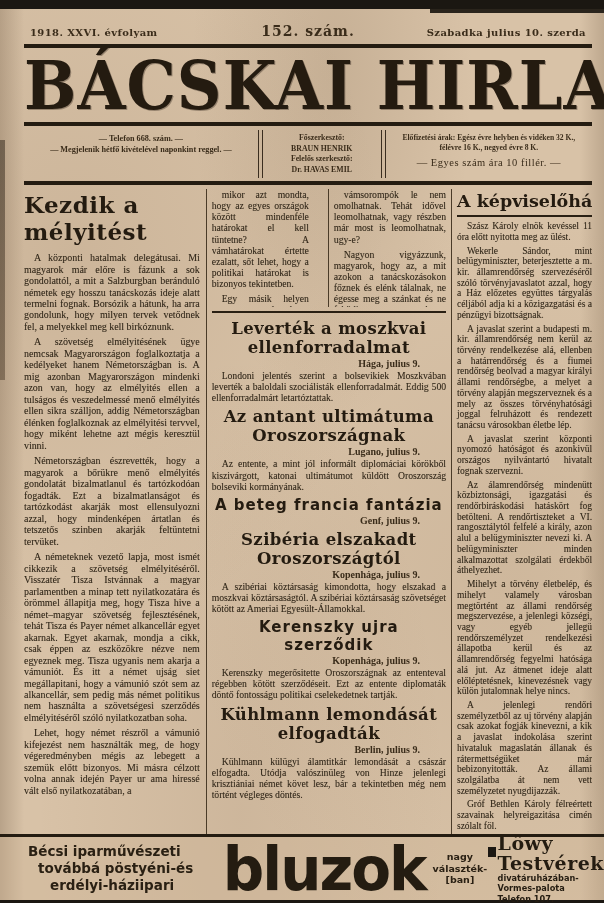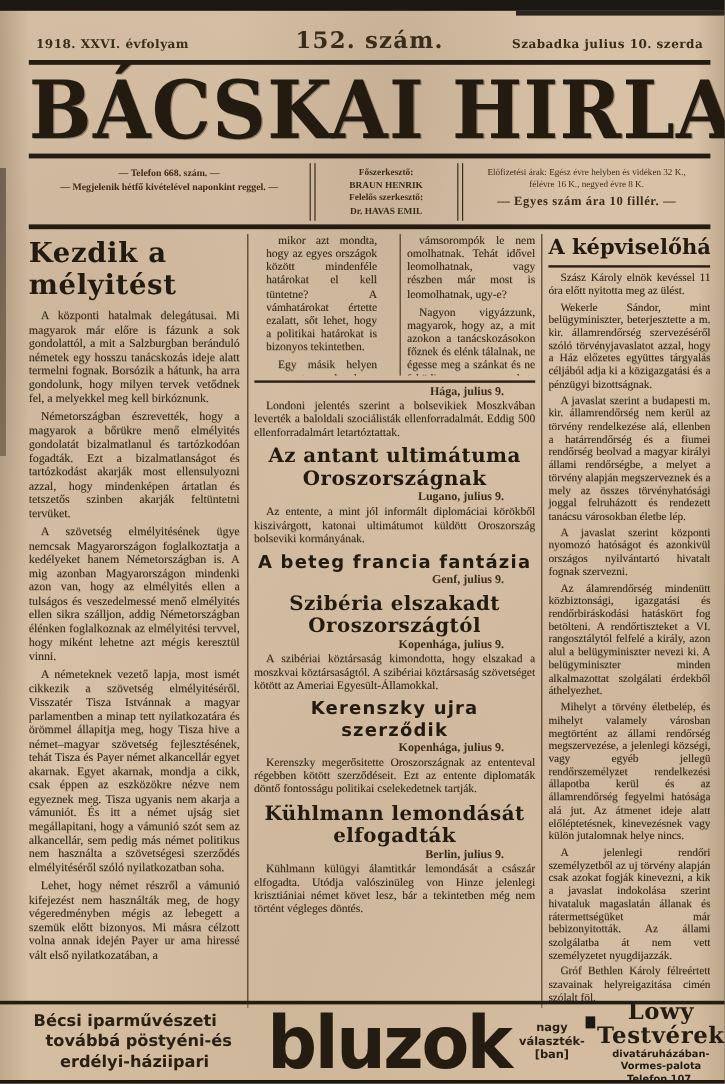--- a/index.html
+++ b/index.html
@@ -23,61 +23,61 @@
   .top-edge2{position:absolute;top:9px;left:430px;width:174px;height:4px;background:#2a241c;}
   .bottom-edge{position:absolute;bottom:0;left:0;width:604px;height:3px;background:#1b1712;}
   .left-tear{position:absolute;top:140px;left:0;width:5px;height:240px;background:linear-gradient(180deg,#3a2f22,#574633);opacity:.55;}
 
   .inner{position:absolute;top:9px;left:0;width:604px;height:891px;box-sizing:border-box;padding:10px 12px 0 24px;}
 
   
   .dateline-row{display:flex;align-items:baseline;font-size:10px;font-weight:bold;
     font-family:"DejaVu Serif", serif;letter-spacing:.4px;color:#3a2c1a;padding:4px 6px 5px 6px;}
   .dateline-row .vol{width:200px;text-align:left;}
-  .dateline-row .issue{flex:1;text-align:center;font-size:19px;letter-spacing:1px;}
+  .dateline-row .issue{flex:1;text-align:center;font-size:14px;letter-spacing:1px;}
   .dateline-row .date{width:200px;text-align:right;}
   .rule{background:#241c11;}
   .rule.thick{height:4px;}
   .masthead{
     margin:2px 0 0 0;text-align:center;
     font-family:"DejaVu Serif", serif;font-weight:bold;
     font-size:62px;line-height:72px;letter-spacing:1px;
     color:#241b10;transform:scaleY(1.08);transform-origin:center;
     text-shadow:1px 1px 0 rgba(36,27,16,.35);
     white-space:nowrap;
   }
   .infobar{display:flex;align-items:stretch;font-size:8.2px;line-height:1.35;
     text-align:center;color:#3a2c1a;margin-top:3px;}
   .infobar .cell{padding:4px 4px;box-sizing:border-box;}
   .infobar .cell.l{width:238px;font-weight:bold;}
   .infobar .cell.c{width:120px;font-weight:bold;font-size:7.8px;}
   .infobar .cell.r{width:210px;}
-  .infobar .cell.r .big{font-weight:bold;font-size:10.5px;letter-spacing:.5px;margin-top:2px;}
-  .infobar .cell.r .first{font-weight:normal;font-size:7.6px;}
+  .infobar .cell.r .big{font-weight:normal;font-size:10.5px;letter-spacing:.5px;margin-top:2px;}
+  .infobar .cell.r .first{font-weight:bold;font-size:7.6px;}
   .vsep{width:3px;border-left:1px solid #3a2d1f;border-right:1px solid #3a2d1f;margin:1px 0;}
   .hdr-rule-bottom{margin-top:2px;}
 
   
   main{display:flex;margin-top:4px;height:645px;overflow:hidden;}
   .col{box-sizing:border-box;overflow:hidden;}
   .col1{width:184px;padding:2px 6px 0 0;border-right:1px solid #4a3b28;}
   .col2{width:247px;padding:0 5px;border-right:1px solid #4a3b28;}
   .col3{width:141px;padding:2px 0 0 5px;}
 
   .lead-headline{
     font-family:"DejaVu Serif", serif;font-weight:bold;font-size:23px;
     margin:0 0 7px 0;color:#241b10;letter-spacing:.5px;
   }
   .body-p{font-size:9.9px;line-height:1.16;text-align:justify;margin:0 0 4px 0;
     text-indent:10px;color:#32281a;text-shadow:.3px .3px 0 rgba(40,30,18,.30);}
   .col3 .body-p{font-size:9.4px;line-height:1.14;margin-bottom:3px;}
 
   .subcols{display:flex;}
   .subcol{width:50%;box-sizing:border-box;overflow:hidden;height:118px;}
-  .subcol.a{padding-right:19px;border-right:1px solid #4a3b28;margin-left:10px;}
+  .subcol.a{padding-right:19px;border-right:1px solid #4a3b28;}
   .subcol.b{padding-left:5px;}
   .subcol .body-p{font-size:9.6px;}
 
   .news-section{border-top:2px solid #2a2013;margin-top:4px;padding-top:2px;}
   .news-item{margin-bottom:3px;}
   .news-headline{font-family:"DejaVu Serif", serif;font-weight:bold;text-align:center;
     font-size:16.5px;margin:4px 0 1px 0;color:#241b10;letter-spacing:.4px;}
   .news-headline.sans{font-family:"DejaVu Sans", sans-serif;font-size:15px;letter-spacing:1px;}
   .news-dateline{text-align:right;font-size:10px;font-weight:bold;padding-right:26px;color:#3a2c1a;}
   .news-body{font-size:9.6px;line-height:1.16;text-align:justify;margin:1px 0 0 0;
@@ -93,21 +93,21 @@
   footer.ad{position:absolute;left:0;bottom:3px;width:604px;height:66px;box-sizing:border-box;
     border-top:3px solid #241c11;display:flex;align-items:center;
     background:rgba(205,180,150,.35);font-family:"DejaVu Sans", sans-serif;}
   .ad-left{width:190px;padding-left:28px;font-weight:bold;font-size:13.5px;line-height:1.25;color:#2a2013;}
   .ad-left .l2{margin-left:10px;}
   .ad-left .l3{margin-left:22px;}
   .ad-product{width:218px;text-align:center;font-weight:bold;font-size:58px;line-height:58px;
     letter-spacing:-2px;color:#241c11;transform:scaleY(1.05);}
   .ad-qty{width:56px;text-align:center;font-weight:bold;font-size:9.5px;line-height:1.25;color:#2a2013;}
   .ad-mark{width:8px;height:10px;background:#1b1712;margin:-34px 2px 0 0;}
-  .ad-store{flex:1;text-align:center;color:#241c11;}
+  .ad-store{flex:1;text-align:left;color:#241c11;}
   .ad-store .name{font-family:"DejaVu Serif", serif;font-weight:bold;font-size:19px;line-height:20px;letter-spacing:.5px;}
   .ad-store .sub{font-size:8.2px;font-weight:bold;line-height:1.3;}
 </style>
 </head>
 <body>
 
 <div class="scan">
   <div class="top-edge"></div>
   <div class="top-edge2"></div>
   <div class="bottom-edge"></div>
@@ -144,40 +144,41 @@
         </div>
       </div>
       <div class="rule thick hdr-rule-bottom"></div>
     </header>
 
     <main>
 
       <div class="col col1">
         <h2 class="lead-headline">Kezdik a mélyitést</h2>
         <p class="body-p">A központi hatalmak delegátusai. Mi magyarok már előre is fázunk a sok gondolattól, a mit a Salzburgban beránduló németek egy hosszu tanácskozás ideje alatt termelni fognak. Borsózik a hátunk, ha arra gondolunk, hogy milyen tervek vetődnek fel, a melyekkel meg kell birkóznunk.</p>
+        <p class="body-p">A szövetség elmélyitésének ügye nemcsak Magyarországon foglalkoztatja a kedélyeket hanem Németországban is. A mig azonban Magyarországon mindenki azon van, hogy az elmélyités ellen a tulságos és veszedelmessé menő elmélyités ellen sikra szálljon, addig Németországban élénken foglalkoznak az elmélyitési tervvel, hogy miként lehetne azt mégis keresztül vinni.</p>
         <p class="body-p">Németországban észrevették, hogy a magyarok a bőrükre menő elmélyités gondolatát bizalmatlanul és tartózkodóan fogadták. Ezt a bizalmatlanságot és tartózkodást akarják most ellensulyozni azzal, hogy mindenképen ártatlan és tetszetős szinben akarják feltüntetni tervüket.</p>
-        <p class="body-p">A szövetség elmélyitésének ügye nemcsak Magyarországon foglalkoztatja a kedélyeket hanem Németországban is. A mig azonban Magyarországon mindenki azon van, hogy az elmélyités ellen a tulságos és veszedelmessé menő elmélyités ellen sikra szálljon, addig Németországban élénken foglalkoznak az elmélyitési tervvel, hogy miként lehetne azt mégis keresztül vinni.</p>
         <p class="body-p">A németeknek vezető lapja, most ismét cikkezik a szövetség elmélyitéséről. Visszatér Tisza Istvánnak a magyar parlamentben a minap tett nyilatkozatára és örömmel állapitja meg, hogy Tisza hive a német–magyar szövetség fejlesztésének, tehát Tisza és Payer német alkancellár egyet akarnak. Egyet akarnak, mondja a cikk, csak éppen az eszközökre nézve nem egyeznek meg. Tisza ugyanis nem akarja a vámuniót. És itt a német ujság siet megállapitani, hogy a vámunió szót sem az alkancellár, sem pedig más német politikus nem használta a szövetségesi szerződés elmélyitéséről szóló nyilatkozatban soha.</p>
         <p class="body-p">Lehet, hogy német részről a vámunió kifejezést nem használták meg, de hogy végeredményben mégis az lebegett a szemük előtt bizonyos. Mi másra célzott volna annak idején Payer ur ama hiressé vált első nyilatkozatában, a</p>
       </div>
 
       <div class="col col2">
         <div class="subcols">
           <div class="subcol a">
             <p class="body-p">mikor azt mondta, hogy az egyes országok között mindenféle határokat el kell tüntetne? A vámhatárokat értette ezalatt, sőt lehet, hogy a politikai határokat is bizonyos tekintetben.</p>
             <p class="body-p">Egy másik helyen meg azt mondta, hogy magától értetődik, hogy máról-holnapra az összes</p>
           </div>
           <div class="subcol b">
             <p class="body-p">vámsorompók le nem omolhatnak. Tehát idővel leomolhatnak, vagy részben már most is leomolhatnak, ugy-e?</p>
             <p class="body-p">Nagyon vigyázzunk, magyarok, hogy az, a mit azokon a tanácskozásokon főznek és elénk tálalnak, ne égesse meg a szánkat és ne feküdje meg a gyomrunkat.</p>
           </div>
         </div>
 
         <div class="news-section">
           <div class="news-item">
+            <h3 class="news-headline">Leverték a moszkvai ellenforradalmat</h3>
             <div class="news-dateline">Hága, julius 9.</div>
             <p class="news-body">Londoni jelentés szerint a bolsevikiek Moszkvában leverték a baloldali szociálisták ellenforradalmát. Eddig 500 ellenforradalmárt letartóztattak.</p>
           </div>
           <div class="news-item">
             <h3 class="news-headline">Az antant ultimátuma Oroszországnak</h3>
             <div class="news-dateline">Lugano, julius 9.</div>
             <p class="news-body">Az entente, a mint jól informált diplomáciai körökből kiszivárgott, katonai ultimátumot küldött Oroszország bolseviki kormányának.</p>
           </div>
           <div class="news-item">
             <h3 class="news-headline sans">A beteg francia fantázia</h3>

